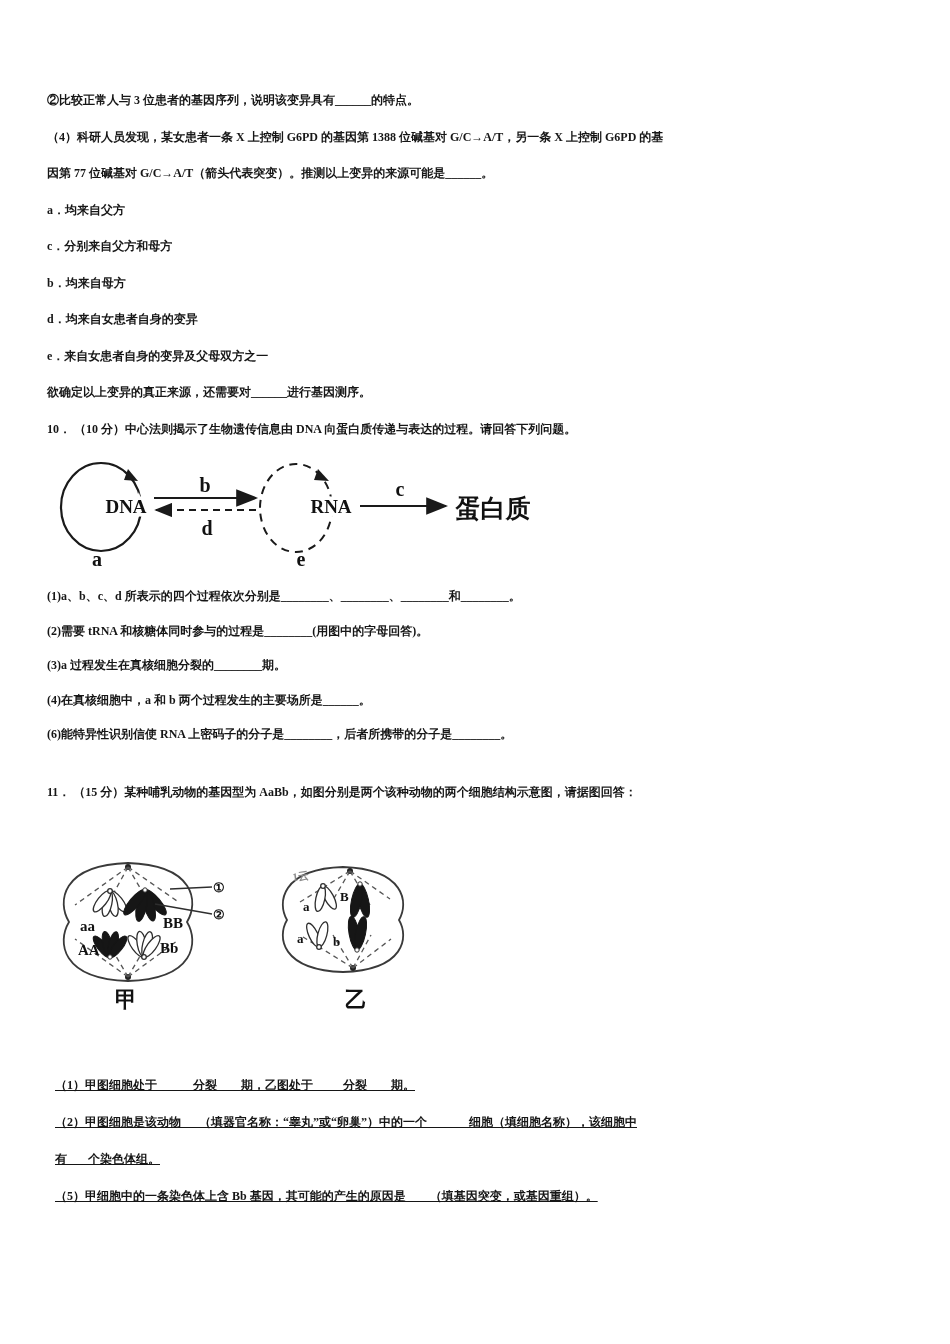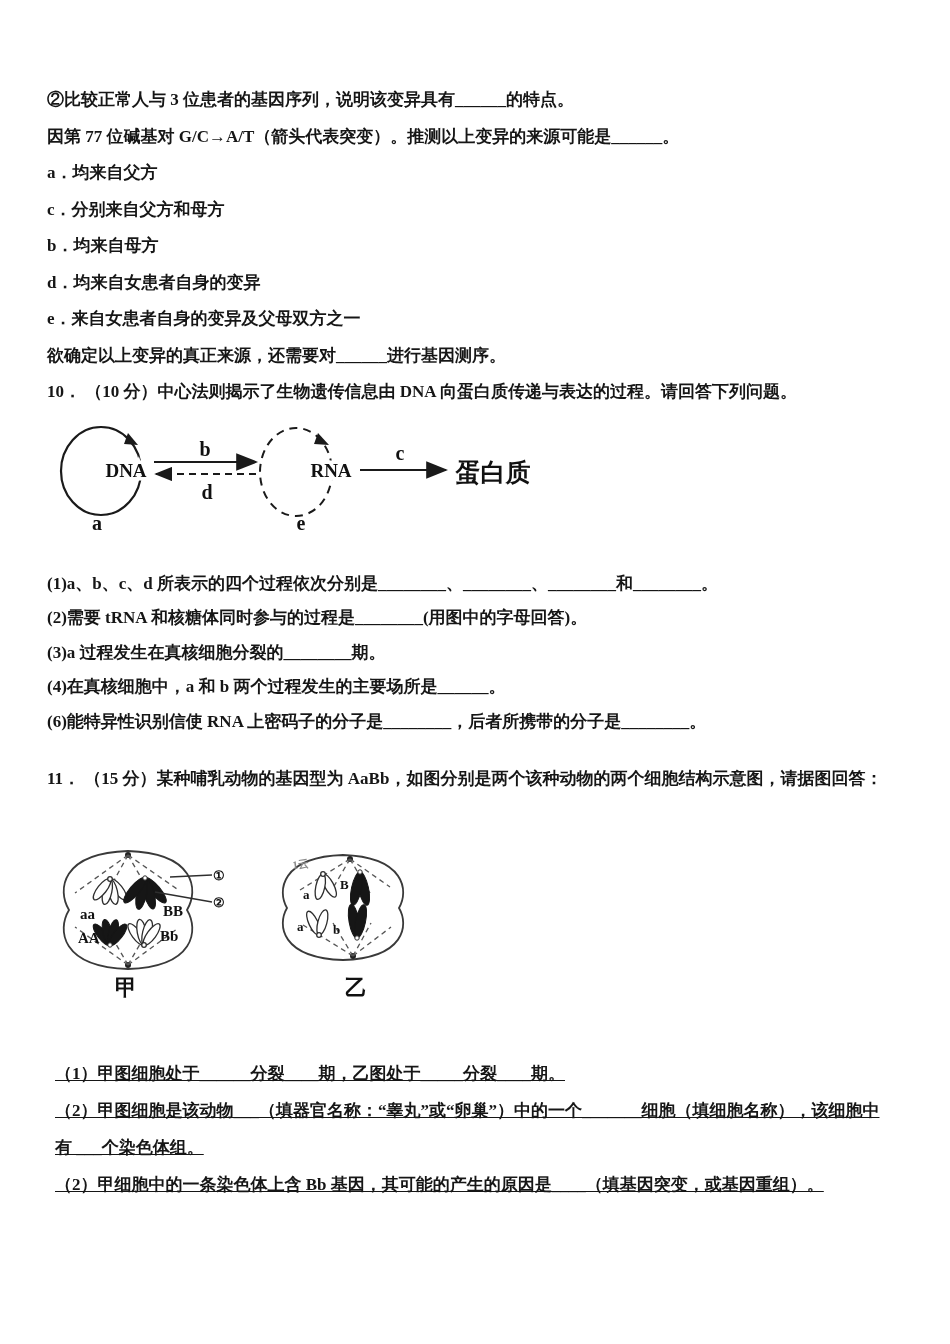--- a/index.html
+++ b/index.html
@@ -2,38 +2,39 @@
 <html><head>
 <meta charset="utf-8">
 <style>
   html,body{margin:0;padding:0;background:#e8e8e8;}
   .page{
     width:950px;height:1344px;background:#ffffff;overflow:hidden;
     font-family:"Liberation Serif","DejaVu Serif",serif;
     color:#161616;font-weight:600;position:relative;margin:0 auto;
   }
   .content{padding:82px 45px 0 47px;}
-  .line{font-size:17px;line-height:36.5px;white-space:nowrap;}
+  .line{font-size:12px;line-height:36.5px;white-space:nowrap;}
   .sub10{line-height:34.5px;}
   .sub11{line-height:37px;padding-left:8px;}
-  .subs10{margin-top:24px;}
+  .subs10{margin-top:0;}
   .q11-heading{margin-top:22px;}
   .fig{display:block;}
   #fig-dogma{margin:2px 0 0 3px;}
   #fig-cells{margin:47px 0 0 8px;}
   svg text{font-family:"Liberation Serif","DejaVu Serif",serif;}
   .stroke{stroke:#1a1a1a;fill:none;}
 </style>
 </head>
 <body>
 
 <div class="page">
   <div class="content">
 
     <div class="line">②比较正常人与 3 位患者的基因序列，说明该变异具有______的特点。</div>
+    <div class="line">（4）科研人员发现，某女患者一条 X 上控制 G6PD 的基因第 1388 位碱基对 G/C→A/T，另一条 X 上控制 G6PD 的基</div>
     <div class="line">因第 77 位碱基对 G/C→A/T（箭头代表突变）。推测以上变异的来源可能是______。</div>
     <div class="line">a．均来自父方</div>
     <div class="line">c．分别来自父方和母方</div>
     <div class="line">b．均来自母方</div>
     <div class="line">d．均来自女患者自身的变异</div>
     <div class="line">e．来自女患者自身的变异及父母双方之一</div>
     <div class="line">欲确定以上变异的真正来源，还需要对______进行基因测序。</div>
 
     <div class="line">10． （10 分）中心法则揭示了生物遗传信息由 DNA 向蛋白质传递与表达的过程。请回答下列问题。</div>
 
@@ -179,17 +180,17 @@
         <text x="238" y="24" font-size="11" font-weight="600" fill="#8a8a8a" transform="rotate(-8 238 24)">1云</text>
 
         <text x="290" y="150" font-size="22" font-weight="700" fill="#111">乙</text>
       </g>
     </svg>
 
     <div class="subs11" style="margin-top:48px;text-decoration:underline;">
       <div class="line sub11">（1）甲图细胞处于______分裂____期，乙图处于_____分裂____期。</div>
       <div class="line sub11">（2）甲图细胞是该动物___（填器官名称：“睾丸”或“卵巢”）中的一个_______细胞（填细胞名称），该细胞中</div>
       <div class="line sub11">有 ___个染色体组。</div>
-      <div class="line sub11">（2）甲细胞中的一条染色体上含 Bb 基因，其可能的产生的原因是____（填基因突变，或基因重组）。</div>
+      <div class="line sub11">（5）甲细胞中的一条染色体上含 Bb 基因，其可能的产生的原因是____（填基因突变，或基因重组）。</div>
     </div>
 
   </div>
 </div>
 
 </body></html>

